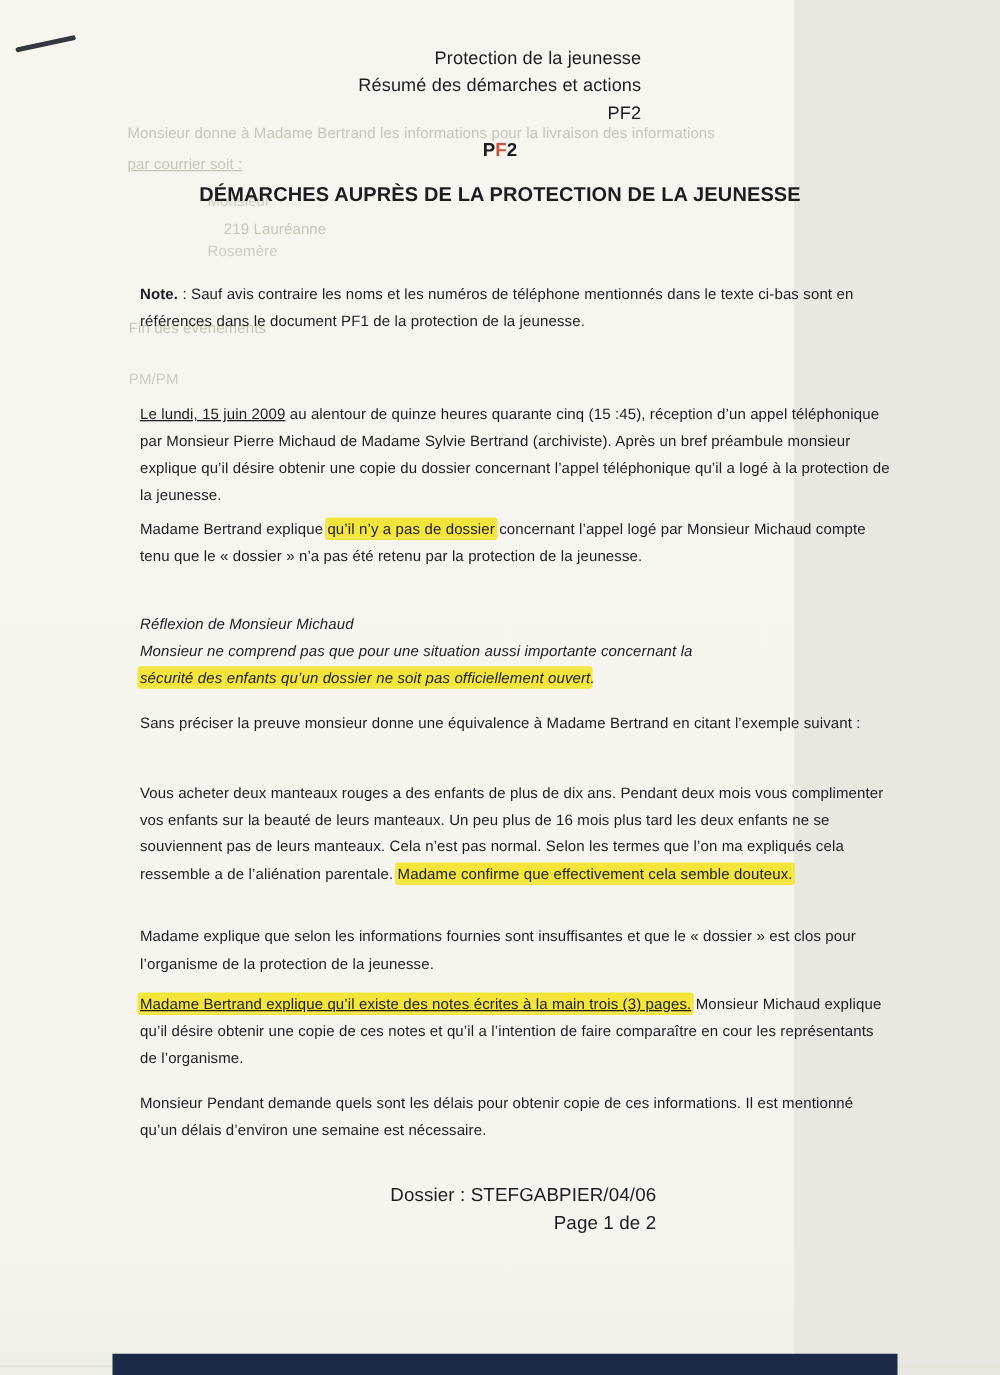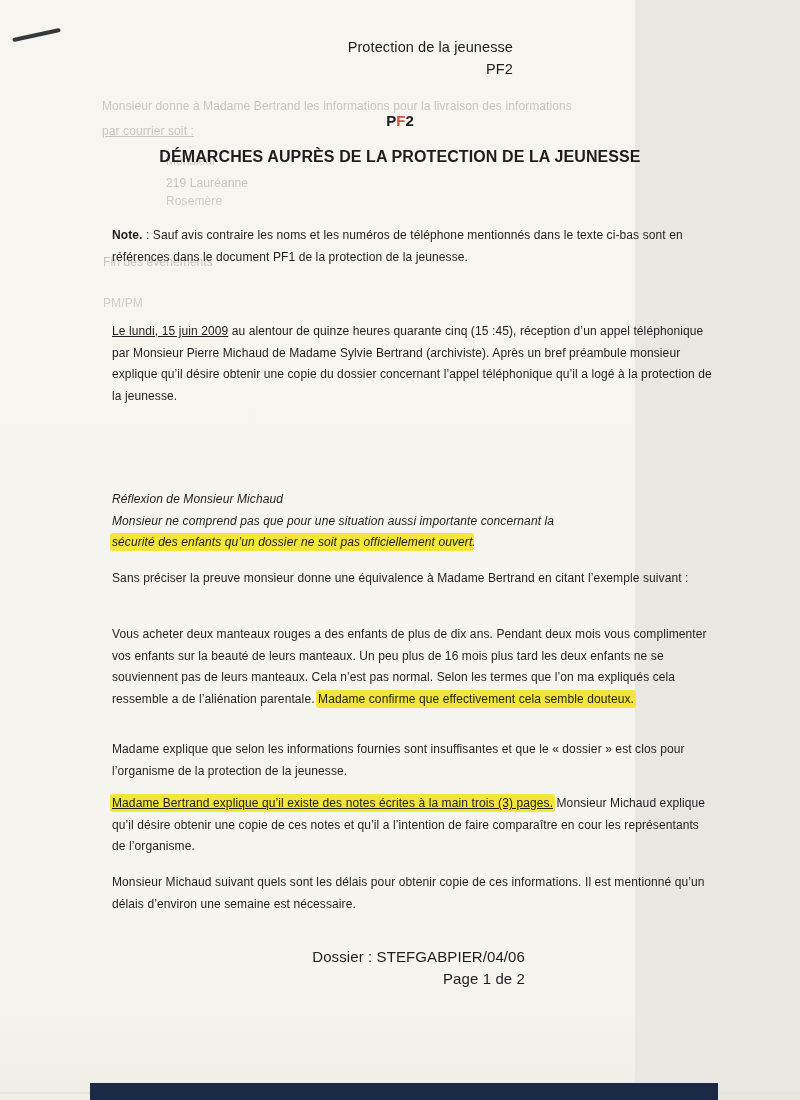--- a/index.html
+++ b/index.html
@@ -34,66 +34,70 @@
 </style>
 </head>
 <body>
 
 <div class="page">
 
   <div class="abs pen-mark" style="left:12px;top:33px;"></div>
 
   <div class="abs right body-text" style="top:36px;right:122px;line-height:22px;font-size:14.5px;">
     <div>Protection de la jeunesse</div>
+    <div>Résumé des démarches et actions</div>
     <div>PF2</div>
   </div>
 
   <div class="abs faint body-text" style="left:102px;top:96px;width:620px;">Monsieur donne à Madame Bertrand les informations pour la livraison des informations</div>
   <div class="abs faint body-text" style="left:102px;top:121px;text-decoration:underline;">par courrier soit :</div>
   <div class="abs faint2 body-text" style="left:166px;top:151px;">Monsieur</div>
-  <div class="abs faint body-text" style="left:166px;top:173px;text-align:right;">219 Lauréanne</div>
+  <div class="abs faint body-text" style="left:179px;top:173px;text-align:right;">219 Lauréanne</div>
   <div class="abs faint2 body-text" style="left:166px;top:191px;">Rosemère</div>
   <div class="abs faint body-text" style="left:103px;top:252px;">Fin des évènements</div>
   <div class="abs faint2 body-text" style="left:103px;top:293px;">PM/PM</div>
 
   <div class="abs center bold" style="left:100px;top:112px;width:600px;font-size:15px;">
     <span>P</span><span class="accent-f">F</span><span>2</span>
   </div>
 
   <div class="abs center bold" style="left:100px;top:148px;width:600px;font-size:16px;letter-spacing:.1px;">DÉMARCHES AUPRÈS DE LA PROTECTION DE LA JEUNESSE</div>
 
   <p class="abs block body-text" style="left:100px;top:213px;">
     <span class="bold">Note.</span><span> : Sauf avis contraire les noms et les numéros de téléphone mentionnés dans le texte ci-bas sont en références dans le document PF1 de la protection de la jeunesse.</span>
   </p>
 
 
   <p class="abs block body-text" style="left:100px;top:309px;">
     <span class="underline">Le lundi, 15 juin 2009</span><span> au alentour de quinze heures quarante cinq (15 :45), réception d’un appel téléphonique par Monsieur Pierre Michaud de Madame Sylvie Bertrand (archiviste). Après un bref préambule monsieur explique qu’il désire obtenir une copie du dossier concernant l’appel téléphonique qu’il a logé à la protection de la jeunesse.</span>
   </p>
 
+  <p class="abs block body-text" style="left:100px;top:401px;">
+    <span>Madame Bertrand explique </span><span class="hl">qu’il n’y a pas de dossier</span><span> concernant l’appel logé par Monsieur Michaud compte tenu que le « dossier » n’a pas été retenu par la protection de la jeunesse.</span>
+  </p>
 
   <p class="abs block body-text italic" style="left:100px;top:477px;">
     <span>Réflexion de Monsieur Michaud</span><br>
     <span>Monsieur ne comprend pas que pour une situation aussi importante concernant la</span><br>
     <span class="hl">sécurité des enfants qu’un dossier ne soit pas officiellement ouvert</span><span>.</span>
   </p>
 
   <p class="abs block body-text" style="left:100px;top:556px;">Sans préciser la preuve monsieur donne une équivalence à Madame Bertrand en citant l’exemple suivant :</p>
 
   <p class="abs block body-text" style="left:100px;top:612px;">
     <span>Vous acheter deux manteaux rouges a des enfants de plus de dix ans. Pendant deux mois vous complimenter vos enfants sur la beauté de leurs manteaux. Un peu plus de 16 mois plus tard les deux enfants ne se souviennent pas de leurs manteaux. Cela n’est pas normal. Selon les termes que l’on ma expliqués cela ressemble a de l’aliénation parentale. </span><span class="hl">Madame confirme que effectivement cela semble douteux.</span>
   </p>
 
   <p class="abs block body-text" style="left:100px;top:727px;">Madame explique que selon les informations fournies sont insuffisantes et que le « dossier » est clos pour l’organisme de la protection de la jeunesse.</p>
 
   <p class="abs block body-text" style="left:100px;top:781px;">
     <span class="hl underline">Madame Bertrand explique qu’il existe des notes écrites à la main trois (3) pages.</span><span> Monsieur Michaud explique qu’il désire obtenir une copie de ces notes et qu’il a l’intention de faire comparaître en cour les représentants de l’organisme.</span>
   </p>
 
-  <p class="abs block body-text" style="left:100px;top:860px;">Monsieur Michaud suivant quels sont les délais pour obtenir copie de ces informations. Il est mentionné qu’un délais d’environ une semaine est nécessaire.</p>
+  <p class="abs block body-text" style="left:100px;top:860px;">Monsieur Pendant demande quels sont les délais pour obtenir copie de ces informations. Il est mentionné qu’un délais d’environ une semaine est nécessaire.</p>
 
   <div class="abs right body-text" style="top:946px;right:110px;line-height:22px;font-size:15px;">
     <div>Dossier : STEFGABPIER/04/06</div>
     <div>Page 1 de 2</div>
   </div>
 
   <div class="abs scan-line" style="left:0px;top:1092px;"></div>
 
   <div class="abs bottom-bar" style="left:90px;top:1083px;width:628px;height:17px;"></div>
 

